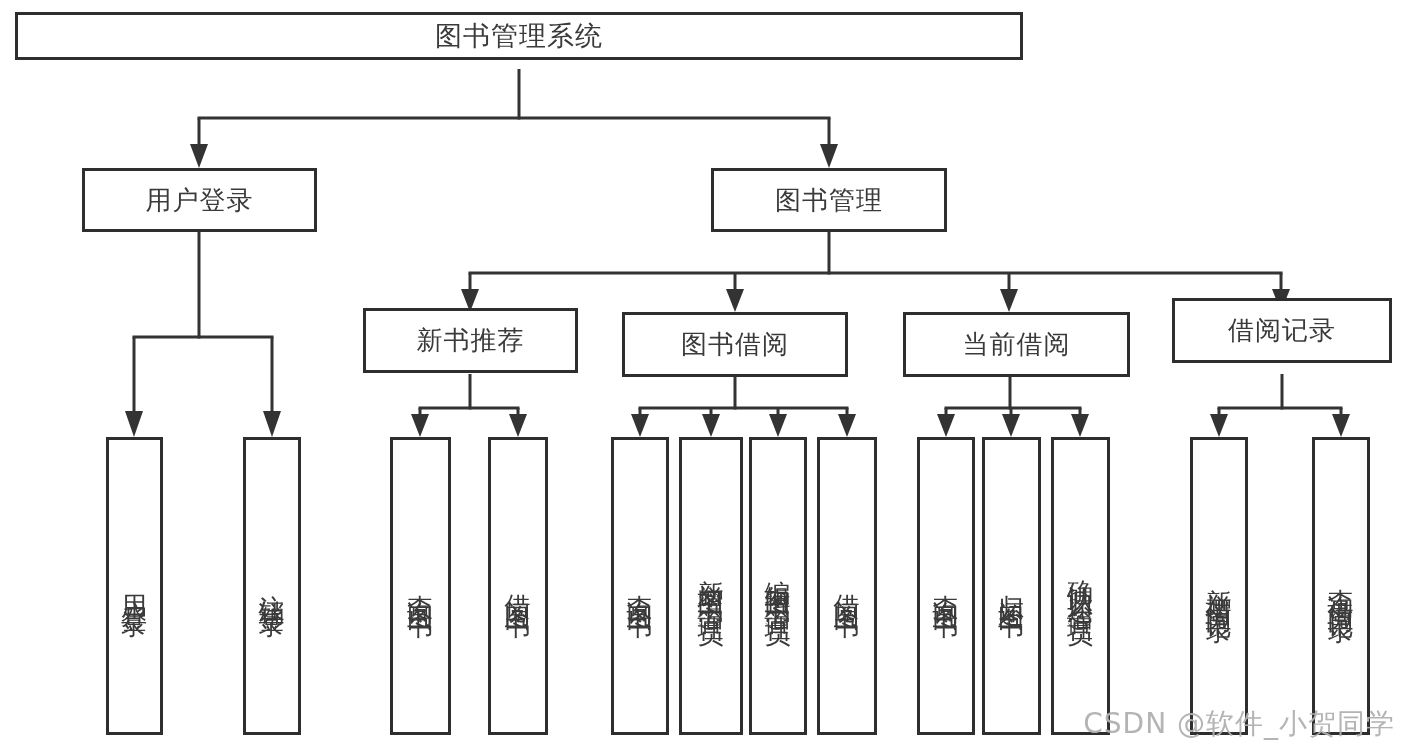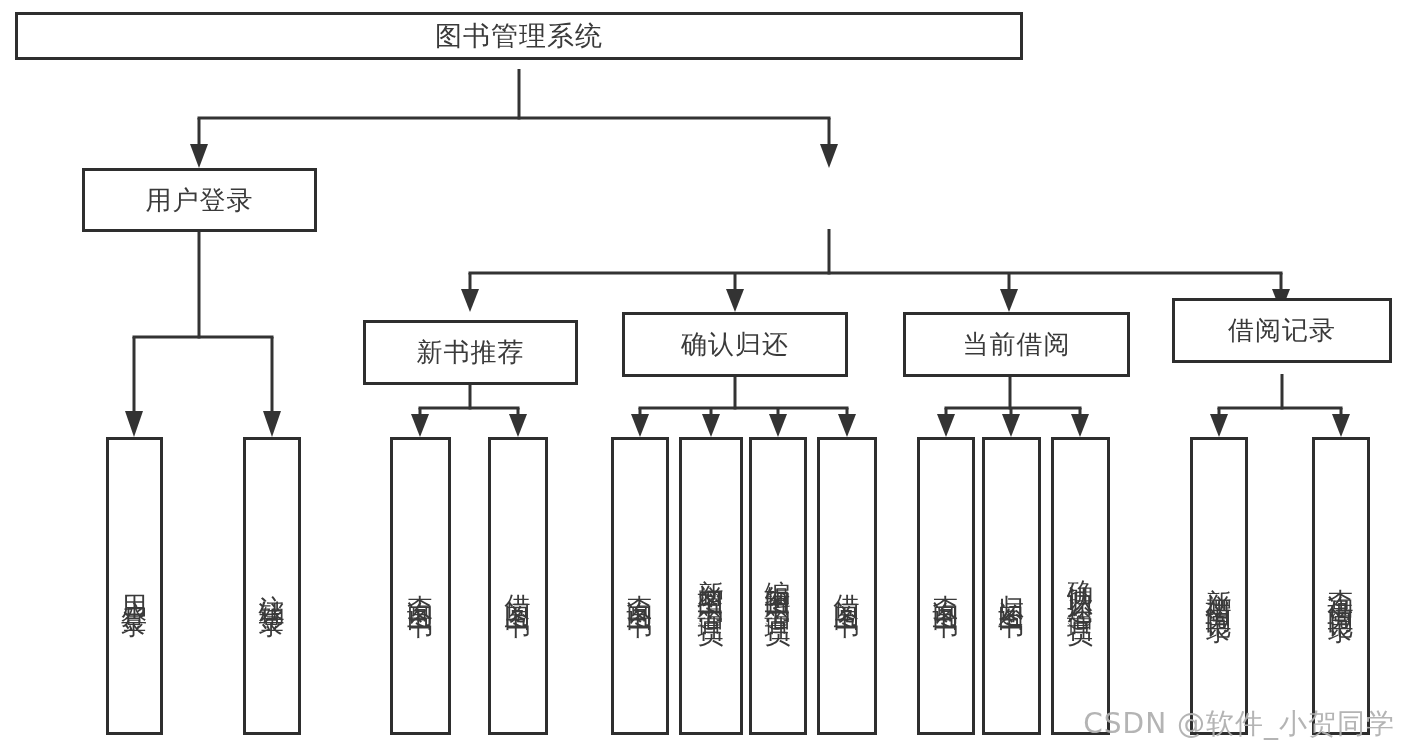--- a/index.html
+++ b/index.html
@@ -128,23 +128,24 @@
       <line x1="1219" y1="408" x2="1219" y2="417"></line>
       <path d="M1210,414 L1228,414 L1219,437 Z"></path>
       <line x1="1341" y1="408" x2="1341" y2="417"></line>
       <path d="M1332,414 L1350,414 L1341,437 Z"></path>
     </g>
   </svg>
 
   <div class="box title" style="left:15px; top:12px; width:1008px; height:48px;">图书管理系统</div>
 
   <div class="box" style="left:82px; top:168px; width:235px; height:64px;">用户登录</div>
+  <div class="box" style="left:711px; top:168px; width:236px; height:64px;">图书管理</div>
 
-  <div class="box" style="left:363px; top:320px; width:215px; height:65px;">新书推荐</div>
-  <div class="box" style="left:622px; top:312px; width:226px; height:65px;">确认归还</div>
+  <div class="box" style="left:363px; top:308px; width:215px; height:65px;">新书推荐</div>
+  <div class="box" style="left:622px; top:312px; width:226px; height:65px;">图书借阅</div>
   <div class="box" style="left:903px; top:312px; width:227px; height:65px;">当前借阅</div>
   <div class="box" style="left:1172px; top:298px; width:220px; height:65px;">借阅记录</div>
 
   <div class="box vert" style="left:106px; top:437px; width:57px; height:298px;">用户登录</div>
   <div class="box vert" style="left:243px; top:437px; width:58px; height:298px;">注销登录</div>
 
   <div class="box vert" style="left:390px; top:437px; width:61px; height:298px;">查询图书</div>
   <div class="box vert" style="left:488px; top:437px; width:60px; height:298px;">借阅图书</div>
 
   <div class="box vert" style="left:611px; top:437px; width:58px; height:298px;">查询图书</div>

